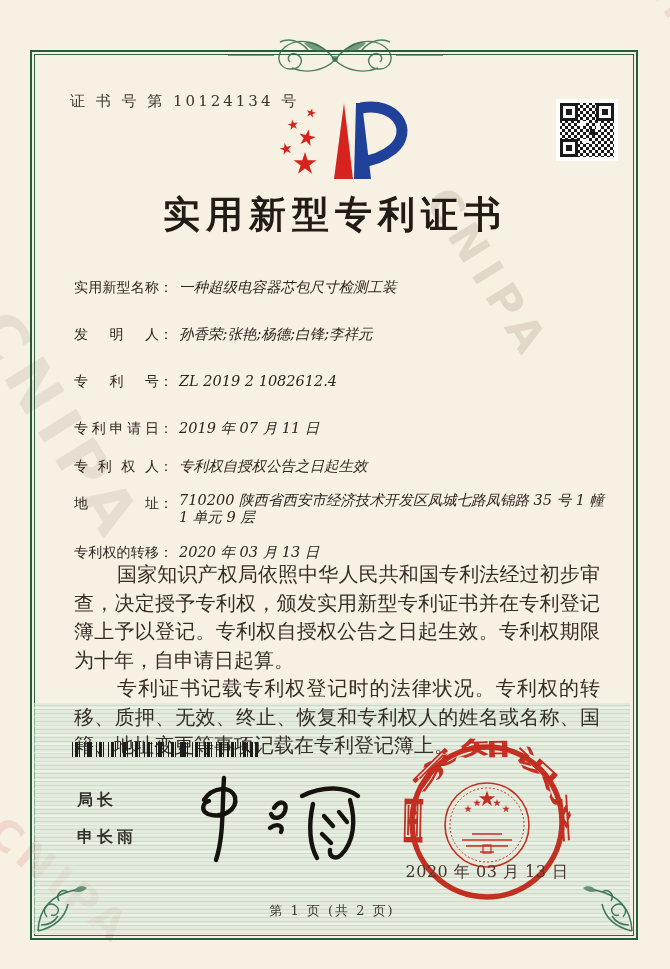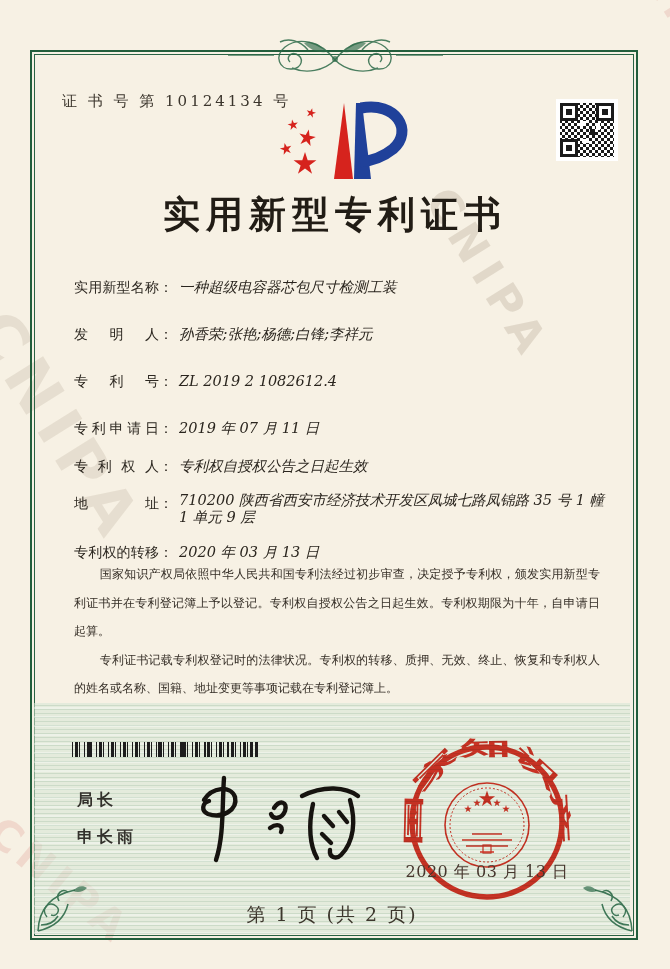--- a/index.html
+++ b/index.html
@@ -23,21 +23,21 @@
   .corner { position:absolute; width:58px; height:58px; z-index:3; }
   .corner-bl { left:33px; top:877px; }
   .corner-br { left:579px; top:877px; transform:scaleX(-1); }
 
   
   .zone { position:absolute; left:34px; top:703px; width:596px; height:231px; z-index:1;
           background-color:rgba(214,230,214,0.55);
           background-image:repeating-linear-gradient(0deg, rgba(118,163,130,0.22) 0 1px, rgba(255,255,255,0) 1px 4px),
                            repeating-linear-gradient(0deg, rgba(255,255,255,0.35) 0 2px, rgba(255,255,255,0) 2px 9px); }
 
-  .cert-no { position:absolute; left:62px; top:92px; font-size:15px; letter-spacing:3px; color:#3b352c; z-index:2; }
+  .cert-no { position:absolute; left:70px; top:92px; font-size:15px; letter-spacing:3px; color:#3b352c; z-index:2; }
 
   .logo { position:absolute; left:260px; top:95px; width:158px; height:90px; z-index:2; }
   .qr { position:absolute; left:556px; top:99px; width:62px; height:62px; z-index:2; }
 
   .title { position:absolute; left:0; right:0; top:190px; text-align:center; z-index:2;
            font-size:37px; font-weight:bold; letter-spacing:6px; color:#211c15; }
 
   .row { position:absolute; left:74px; width:540px; font-size:14px; color:#2d2821; z-index:2; line-height:22px; }
   .lbl { display:inline-block; width:85px; text-align:justify; text-align-last:justify; vertical-align:top; }
   .colon { vertical-align:top; }
@@ -46,40 +46,40 @@
   .row-inv    { top:323px; }
   .row-pno    { top:370px; }
   .row-fdate  { top:417px; }
   .row-ptee   { top:455px; }
   .row-addr   { top:492px; }
   .row-addr .val { width:428px; line-height:17px; }
   .row-grant  { top:541px; }
   .pair2 { position:absolute; left:272px; top:0; }
 
   .body-text { position:absolute; left:74px; top:560px; width:526px; z-index:2;
-               font-size:12px; line-height:28.5px; color:#352e26; text-align:justify; }
+               font-size:20px; line-height:28.5px; color:#352e26; text-align:justify; }
   .body-text p { margin:0; text-indent:2.15em; }
 
   .barcode { position:absolute; left:72px; top:742px; width:186px; height:15px; z-index:2;
              background-image:
                repeating-linear-gradient(90deg,#1d1d1d 0 1.5px,rgba(0,0,0,0) 1.5px 3px,#1d1d1d 3px 6px,rgba(0,0,0,0) 6px 7.5px,#1d1d1d 7.5px 8.5px,rgba(0,0,0,0) 8.5px 12px),
                repeating-linear-gradient(90deg,rgba(0,0,0,0) 0 17px,#1d1d1d 17px 19px,rgba(0,0,0,0) 19px 23px); }
 
   .director { position:absolute; left:77px; z-index:2; font-family:"DejaVu Sans","Liberation Sans",sans-serif;
               font-size:16px; font-weight:600; letter-spacing:4px; color:#33312c; }
   .director-title { top:790px;font-family:Liberation Serif, serif; }
   .director-name  { top:827px; }
 
   .sig { position:absolute; left:186px; top:766px; width:188px; height:102px; z-index:2; }
 
   .seal { position:absolute; left:402px; top:737px; width:170px; height:170px; z-index:4;
           mix-blend-mode:multiply; opacity:0.95; }
 
   .footer-page { position:absolute; left:30px; width:604px; top:902px; text-align:center;
-                 font-size:19px; letter-spacing:2px; color:#3d372d; z-index:2; }
+                 font-size:13px; letter-spacing:2px; color:#3d372d; z-index:2; }
   .note { position:absolute; left:0; right:0; top:941px; text-align:center;
           font-size:14.5px; letter-spacing:2px; color:#464035; z-index:2; }
 
   svg text { font-family:"DejaVu Serif","Liberation Serif",serif; }
 </style>
 </head>
 <body>
 
 <div class="page">
 

